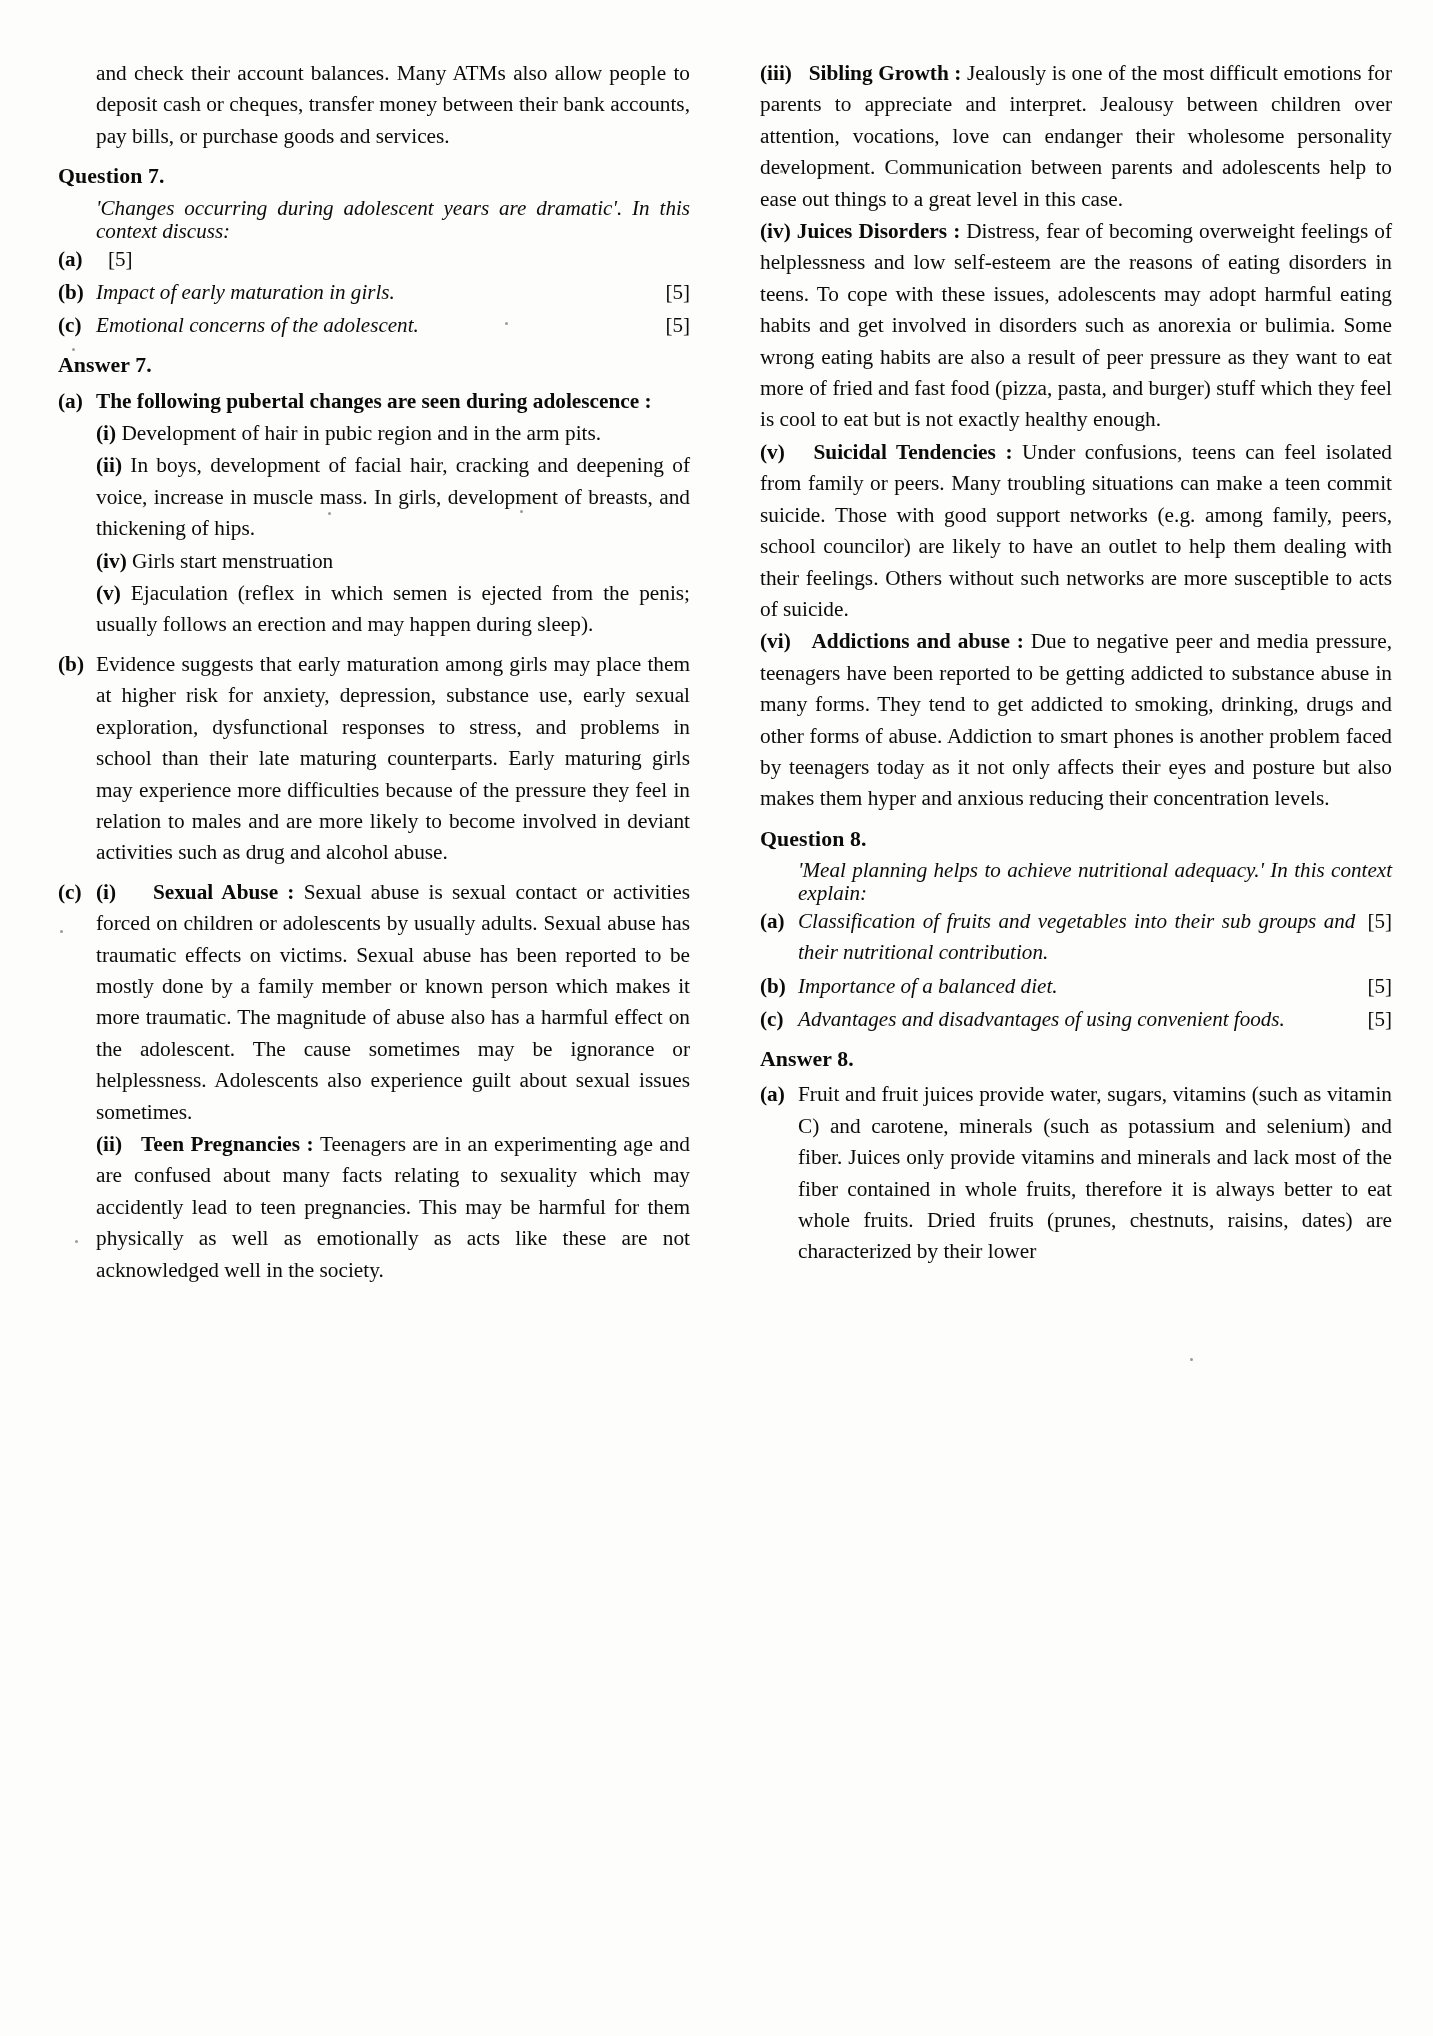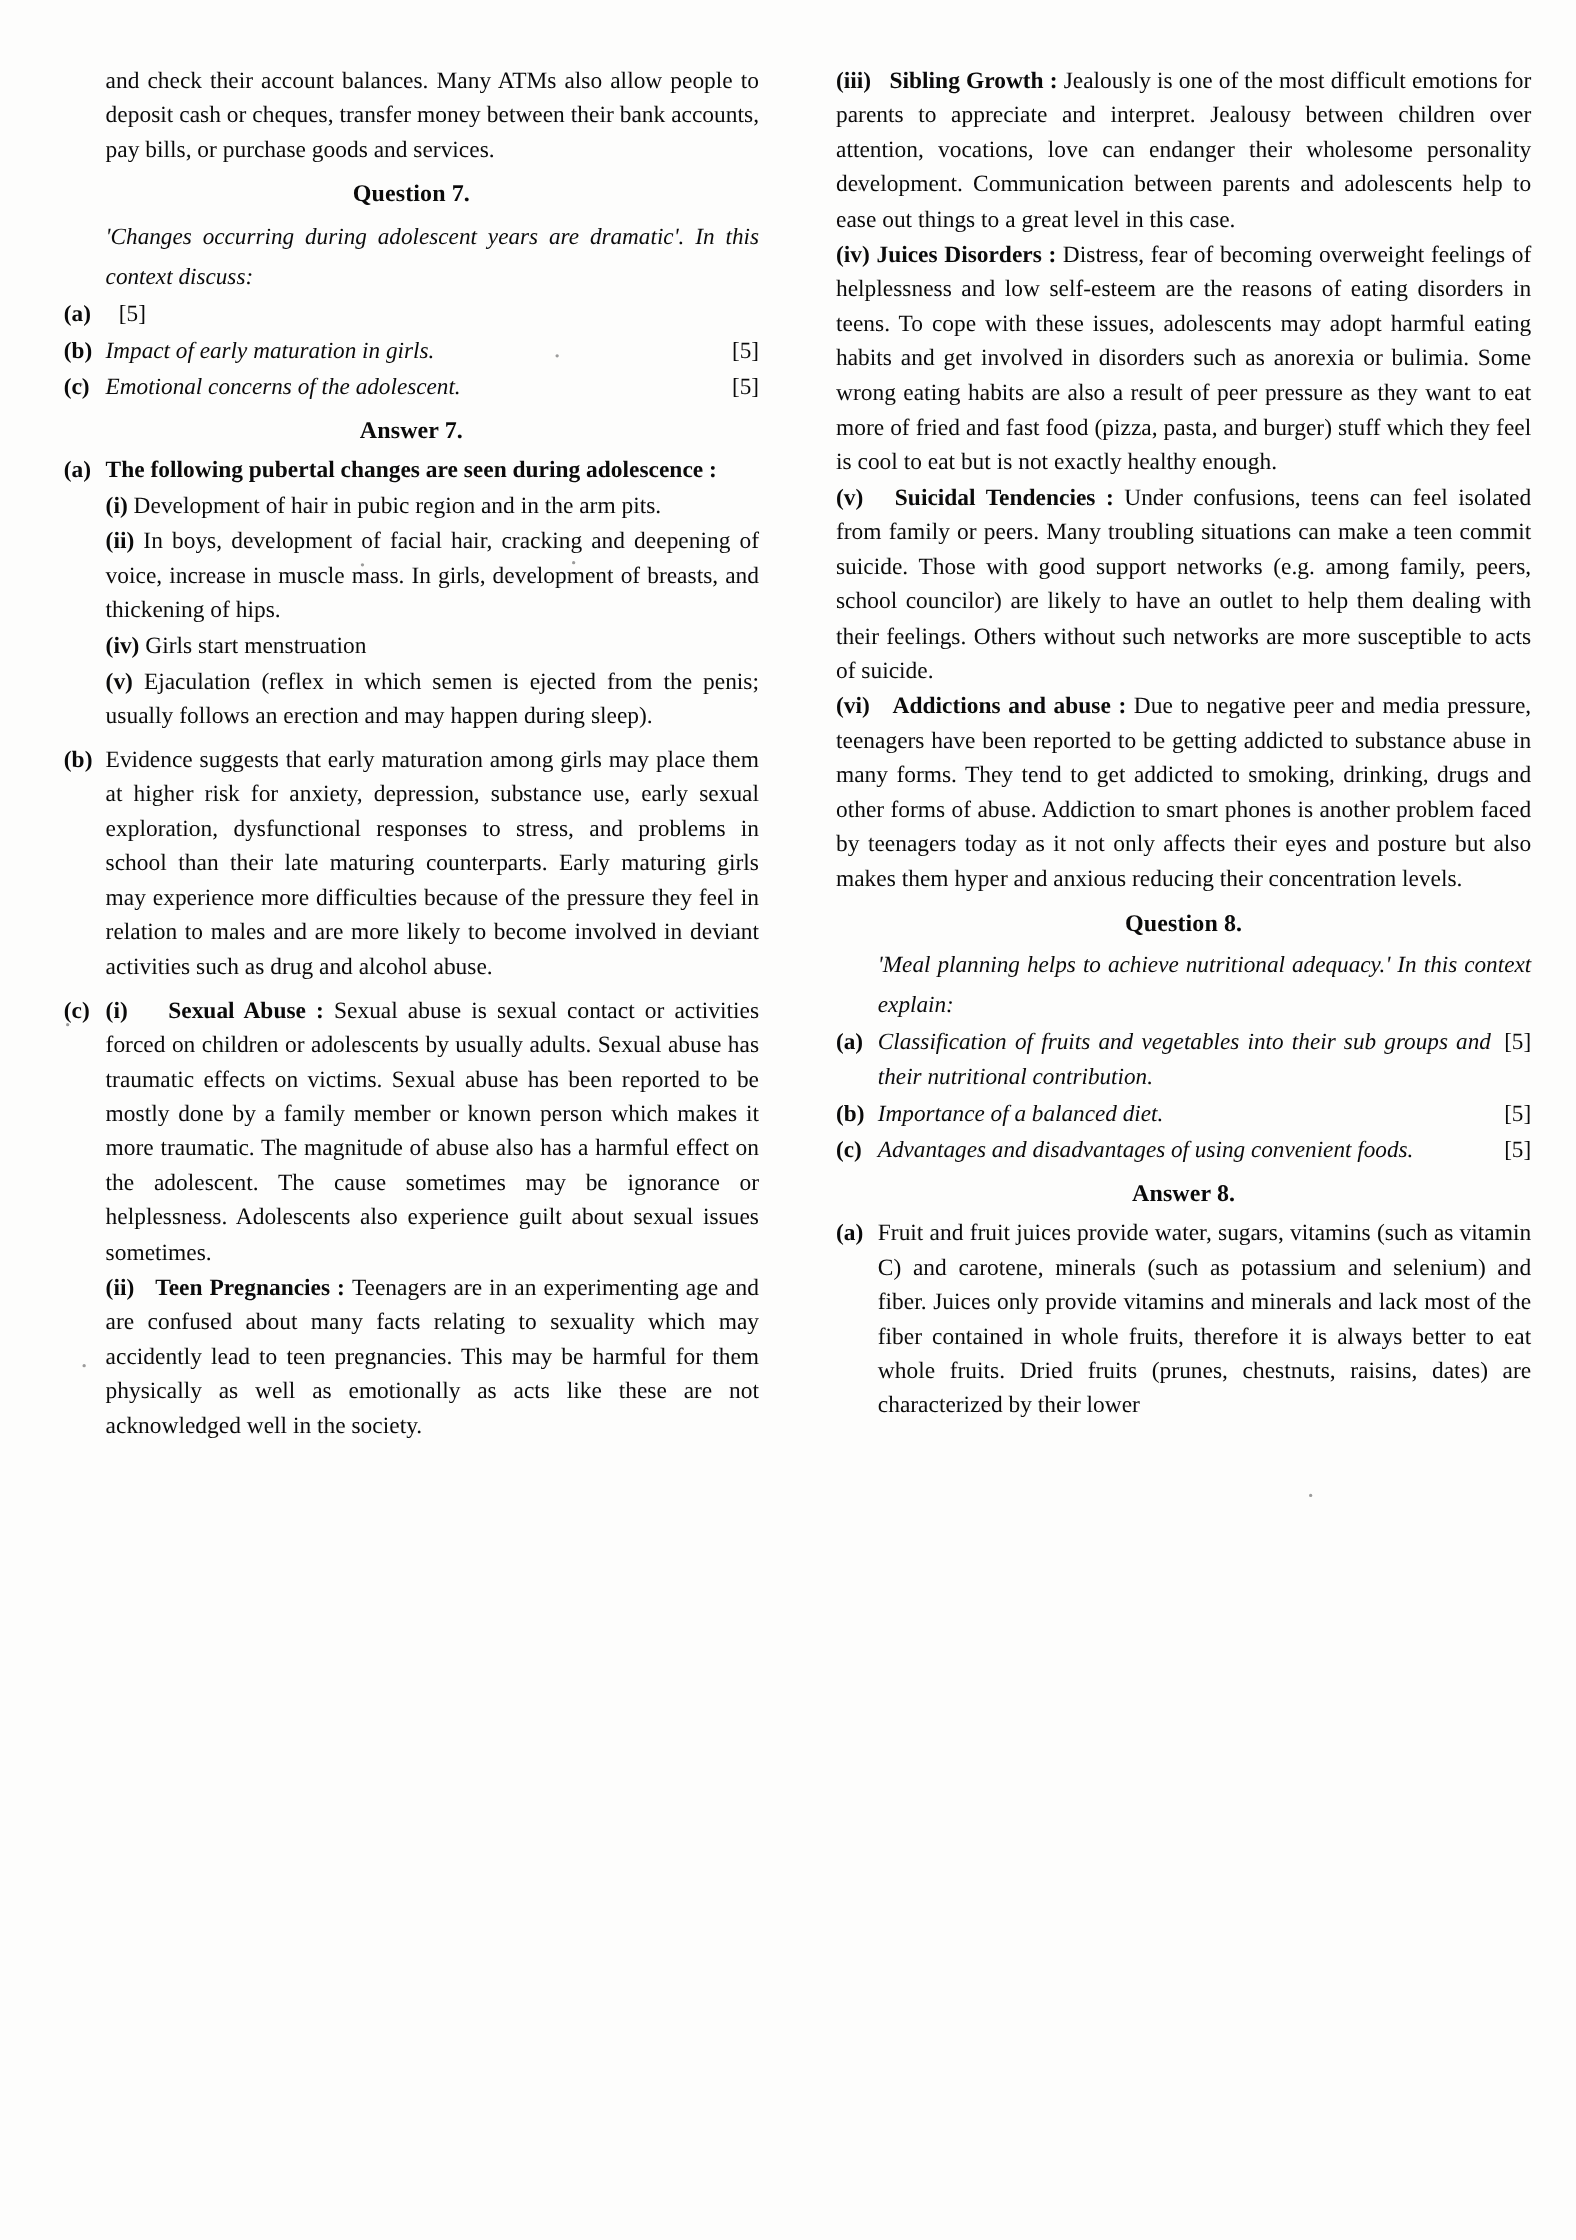--- a/index.html
+++ b/index.html
@@ -44,26 +44,25 @@
     margin: 0 0 2px 0;
     hyphens: none;
   }
   .para.cont { text-indent: 0; }
   .heading {
     font-size: 21.8px;
     line-height: 31.4px;
     font-weight: bold;
     margin: 9px 0 4px 0;
     letter-spacing: .1px;
-    text-align: center;
   }
   .quote {
     font-style: italic;
     font-size: 21.1px;
-    line-height: 36px;
+    line-height: 23px;
     text-align: justify;
     margin: 0 0 1px 0;
     padding-left: 38px;
   }
   
   .item {
     display: flex;
     font-size: 21.3px;
     line-height: 31.4px;
     margin: 0 0 1px 0;

